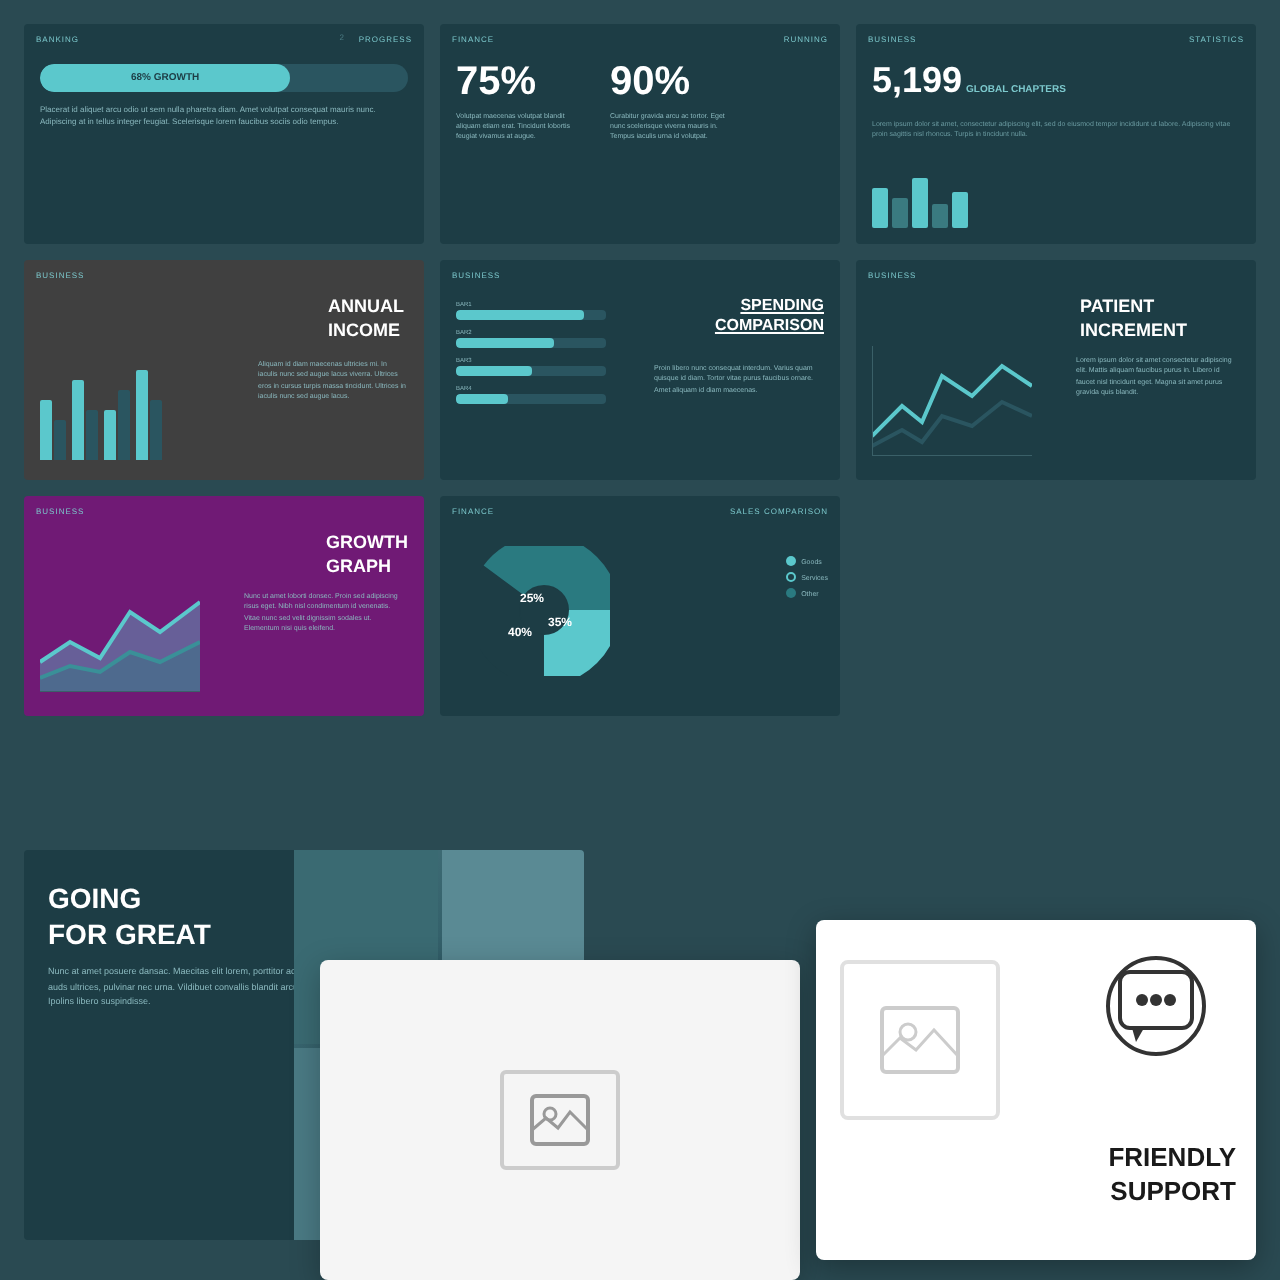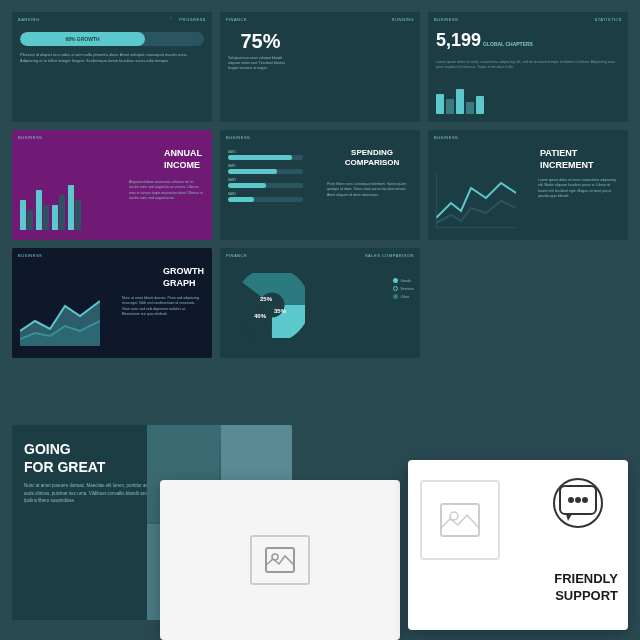--- a/index.html
+++ b/index.html
@@ -134,21 +134,20 @@
       position: absolute;
       top: 18px;
       left: 8px;
       display: flex;
       gap: 12px;
     }
     .big-num {
       font-size: 20px;
       font-weight: bold;
       color: #ffffff;
-      text-align: center;
     }
     .big-num-desc {
       font-size: 3.5px;
       color: #8ab8be;
       margin-top: 3px;
       line-height: 1.4;
       max-width: 65px;
     }
 
     
@@ -186,21 +185,21 @@
       align-items: flex-end;
     }
     .stat-bar {
       width: 8px;
       background-color: #5bc8cc;
       border-radius: 1px;
     }
 
     
     .slide-5 {
-      background-color: #701a75;
+      background-color: #404040;
     }
     .annual-title {
       position: absolute;
       top: 18px;
       right: 10px;
       font-size: 9px;
       font-weight: bold;
       color: #ffffff;
       text-transform: uppercase;
       line-height: 1.3;
@@ -243,22 +242,23 @@
     }
     .spending-title {
       position: absolute;
       top: 18px;
       right: 8px;
       font-size: 8px;
       font-weight: bold;
       color: #ffffff;
       text-transform: uppercase;
       line-height: 1.3;
-      text-align: center;
+      text-align: right;
       width: 80px;
+      text-decoration: underline;
     }
     .spending-desc {
       position: absolute;
       top: 52px;
       right: 8px;
       width: 85px;
       font-size: 3.5px;
       color: #8ab8be;
       line-height: 1.5;
     }
@@ -316,21 +316,21 @@
     .line-chart {
       position: absolute;
       left: 8px;
       bottom: 12px;
       width: 80px;
       height: 55px;
     }
 
     
     .slide-8 {
-      background-color: #0f172a;
+      background-color: #701a75;
     }
     .growth-title {
       position: absolute;
       top: 18px;
       right: 8px;
       font-size: 9px;
       font-weight: bold;
       color: #ffffff;
       text-transform: uppercase;
       line-height: 1.3;
@@ -544,20 +544,24 @@
     </div>
   </div>
 
   <div class="slide slide-3">
     <span class="slide-label">FINANCE</span>
     <span class="slide-label-right">RUNNING</span>
     <div class="big-numbers">
       <div>
         <div class="big-num">75%</div>
         <div class="big-num-desc">Volutpat maecenas volutpat blandit aliquam etiam erat. Tincidunt lobortis feugiat vivamus at augue.</div>
+      </div>
+      <div>
+        <div class="big-num">90%</div>
+        <div class="big-num-desc">Curabitur gravida arcu ac tortor. Eget nunc scelerisque viverra mauris in. Tempus iaculis urna id volutpat.</div>
       </div>
     </div>
   </div>
 
   <div class="slide slide-4">
     <span class="slide-label">BUSINESS</span>
     <span class="slide-label-right">STATISTICS</span>
     <div class="stat-number">
       <span>5,199</span><span class="stat-sub">GLOBAL CHAPTERS</span>
     </div>

